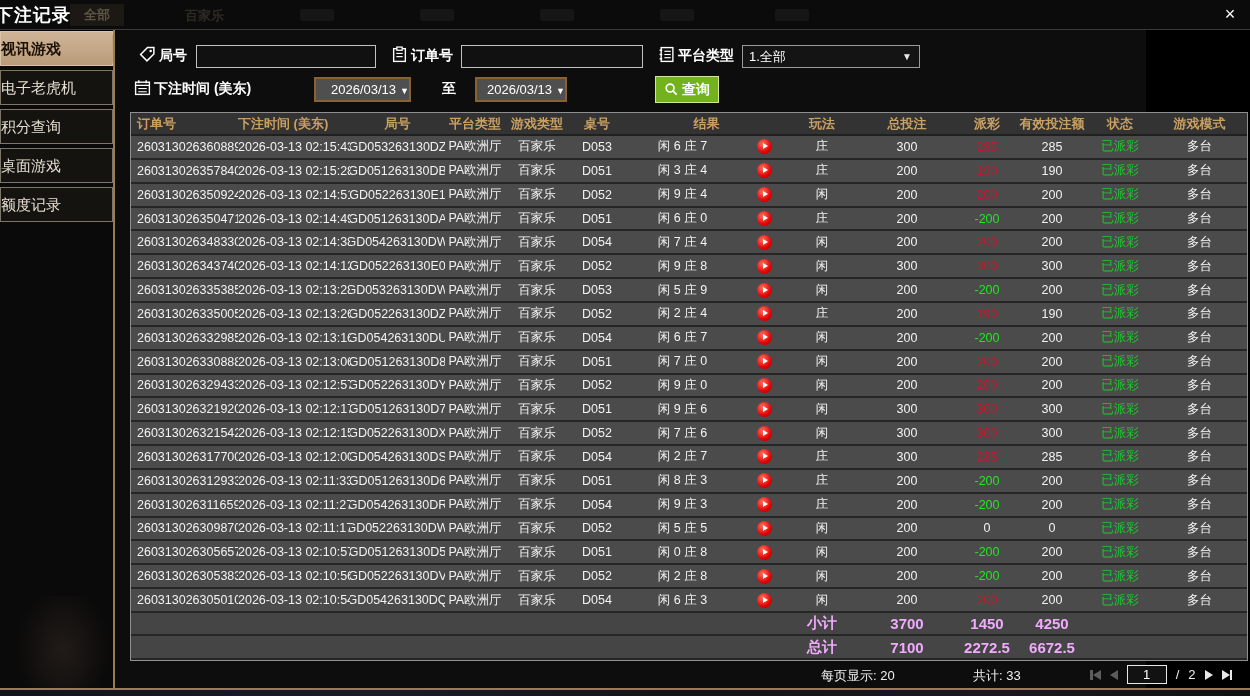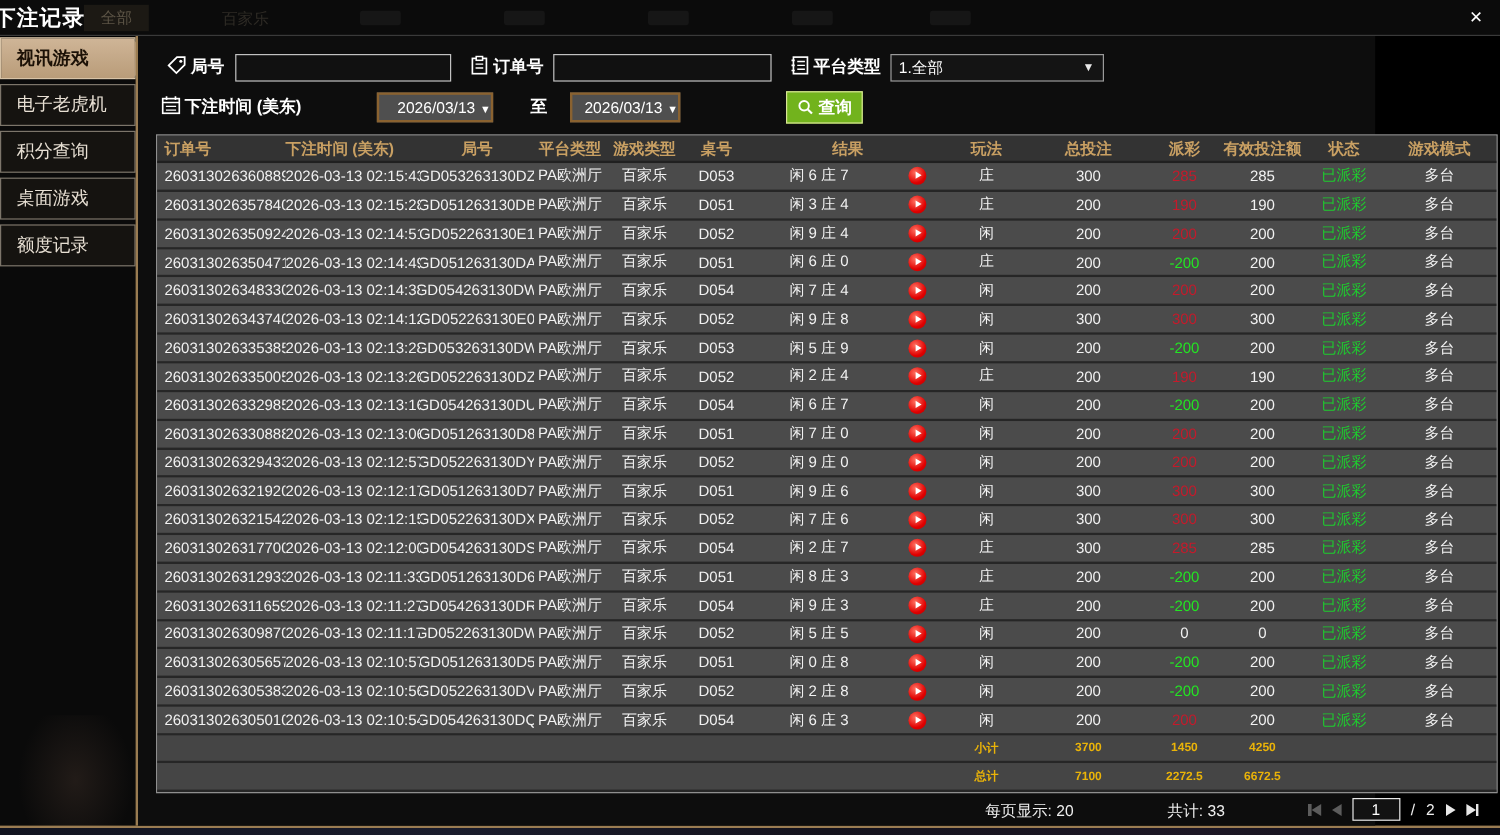--- a/index.html
+++ b/index.html
@@ -3,37 +3,37 @@
 <meta charset="utf-8">
 <style>
   * { margin:0; padding:0; box-sizing:border-box; }
   html,body { width:1250px; height:696px; overflow:hidden; background:#000; }
   body { font-family:"Liberation Sans","DejaVu Sans",sans-serif; color:#e8e8e8; position:relative; }
 
   
   .titlebar { position:absolute; left:0; top:0; width:1250px; height:30px; background:#0b0b0b;
               border-bottom:1px solid #3a3a3a; }
   .win-title { position:absolute; left:-5px; top:3px; font-size:18px; font-weight:bold; color:#fff; letter-spacing:1px; }
-  .bg-tab { position:absolute; top:7px; font-size:13px; color:#4a443a; }
+  .bg-tab { position:absolute; top:7px; font-size:13px; color:#4a443a;font-weight:bold; }
   .bg-tab.hl { background:#1c1914; padding:2px 14px; top:4px; color:#5c5446; }
   .bg-slot { position:absolute; top:9px; width:34px; height:12px; background:#161616; border-radius:2px; }
   .close-x { position:absolute; right:10px; top:4px; width:20px; height:20px; color:#fff; font-size:18px;
              line-height:20px; text-align:center; cursor:pointer; }
 
   
   .gold-v { position:absolute; left:113px; top:30px; width:2px; height:658px; background:#9a7c52; }
   .gold-h { position:absolute; left:0; top:688px; width:1250px; height:2px; background:#9a7c52; }
   .below-strip { position:absolute; left:0; top:690px; width:1250px; height:6px;
                  background:linear-gradient(90deg,#11131f 0%,#1a1c2c 30%,#14121c 55%,#1c1624 80%,#101018 100%); }
 
   
   .sidebar { position:absolute; left:0; top:31px; width:113px; height:657px; background:#0a0a0a; }
   .side-item { position:relative; height:35px; margin:0 0 4px 0; background:#151310;
                border:1px solid rgba(210,198,180,.55); color:#e7dfd3; font-size:15px;
-               line-height:33px; padding-left:13px; cursor:pointer; }
+               line-height:33px; padding-left:0; cursor:pointer; }
   .side-item.active { background:linear-gradient(180deg,#cfb597,#b99c79); color:#1c1106; font-weight:bold;
                       border-color:#d8c3a6; }
   .side-item .arrow { position:absolute; right:-14px; top:2px; width:0; height:0;
                       border-top:15px solid transparent; border-bottom:15px solid transparent;
                       border-left:14px solid #c0a381; }
   .dealer-ghost { position:absolute; left:15px; top:565px; width:96px; height:120px;
                   background:radial-gradient(ellipse at 50% 45%, rgba(95,72,60,.28), rgba(0,0,0,0) 70%); }
 
   
   .content { position:absolute; left:115px; top:30px; width:1031px; height:658px; background:#0d0d0d; }
@@ -58,21 +58,21 @@
   
   .btable { position:absolute; left:15px; top:82px; width:1118px; height:549px;
             border:1px solid #8f8f8f; background:#4b4b4b; display:flex; flex-direction:column; }
   .t-head { display:flex; height:24px; background:#333; color:#c9a063; font-size:13px; font-weight:bold;
             border-bottom:2px solid #202020; }
   .t-head > div { display:flex; align-items:center; justify-content:center; }
   .t-row { display:flex; height:23.85px; background:#4b4b4b; border-bottom:2px solid #262626;
            font-size:12.5px; color:#f2f2f2; }
   .t-row > div { display:flex; align-items:center; justify-content:center; overflow:hidden; white-space:nowrap; }
   .t-sum { display:flex; height:24.5px; background:#454545; border-bottom:2px solid #262626;
-           font-size:10px; font-weight:bold; color:#eab308; }
+           font-size:15px; font-weight:bold; color:#f0abfc; }
   .t-sum > div { display:flex; align-items:center; justify-content:center; }
 
   .c-order{width:107px; justify-content:flex-start !important; padding-left:6px;}
   .c-time{width:112px; justify-content:flex-start !important;}
   .c-round{width:95px;}
   .c-platform{width:60px;}
   .c-game{width:64px;}
   .c-tno{width:56px;}
   .c-result{width:115px;}
   .c-play{width:48px;}

